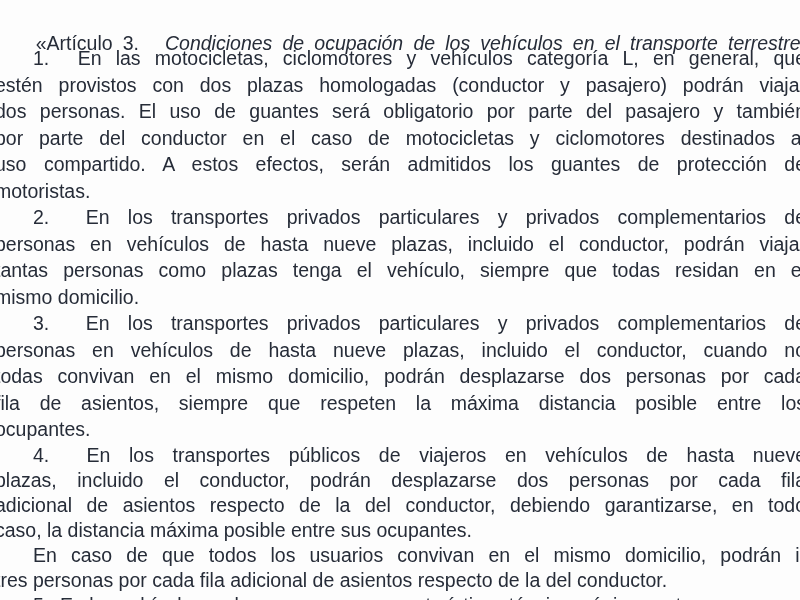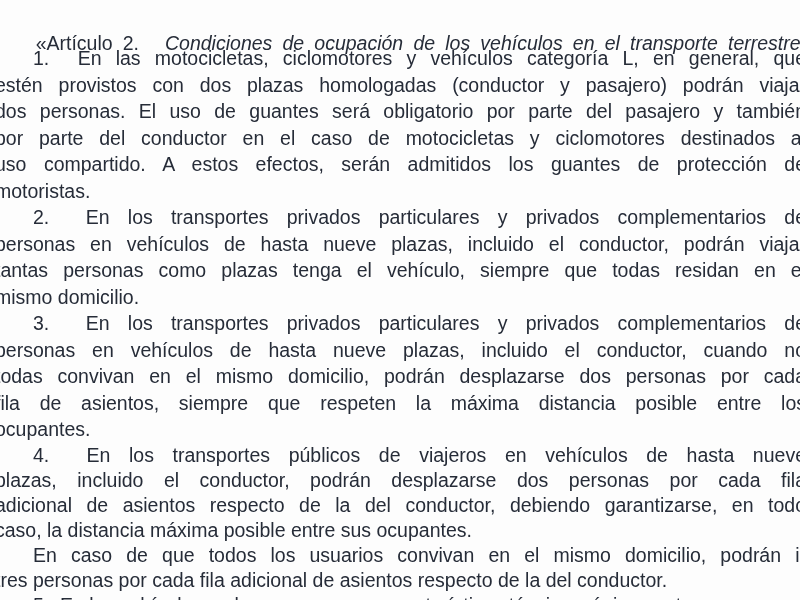--- a/index.html
+++ b/index.html
@@ -65,21 +65,21 @@
   .line.last {
     text-align-last: left;
   }
 </style>
 </head>
 <body>
 
 <div class="page">
 
   <div class="heading">
-    <span class="article-label">«Artículo 2.</span><span class="title-gap"></span><span class="article-title">Condiciones de ocupación de los vehículos en el transporte terrestre.</span>
+    <span class="article-label">«Artículo 3.</span><span class="title-gap"></span><span class="article-title">Condiciones de ocupación de los vehículos en el transporte terrestre.</span>
   </div>
 
   <div class="text-body">
 
   <div class="para">
         <div class="line first">1.  En las motocicletas, ciclomotores y vehículos categoría L, en general, que</div>
         <div class="line">estén provistos con dos plazas homologadas (conductor y pasajero) podrán viajar</div>
         <div class="line">dos personas. El uso de guantes será obligatorio por parte del pasajero y también</div>
         <div class="line">por parte del conductor en el caso de motocicletas y ciclomotores destinados al</div>
         <div class="line">uso compartido. A estos efectos, serán admitidos los guantes de protección de</div>

